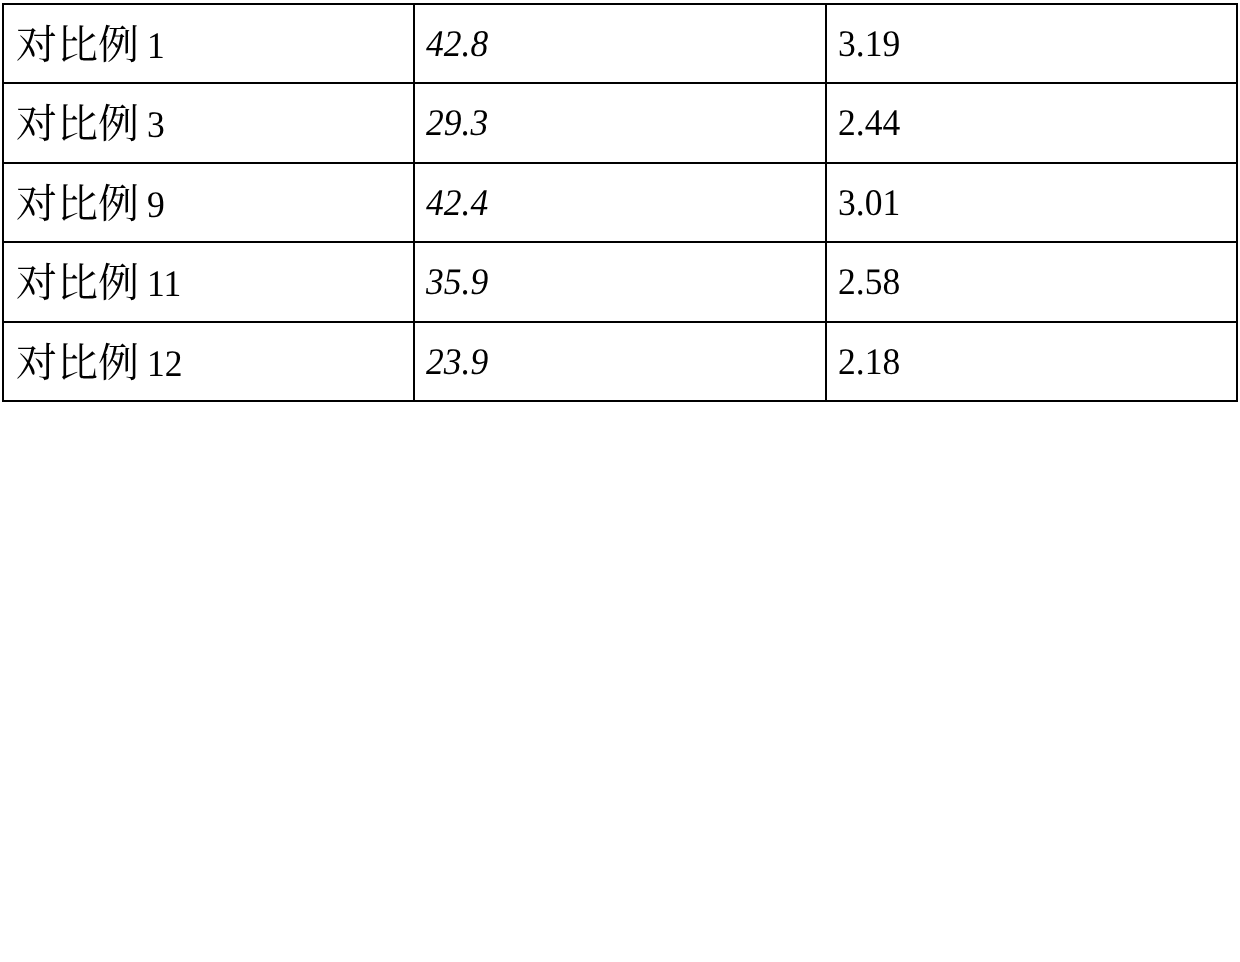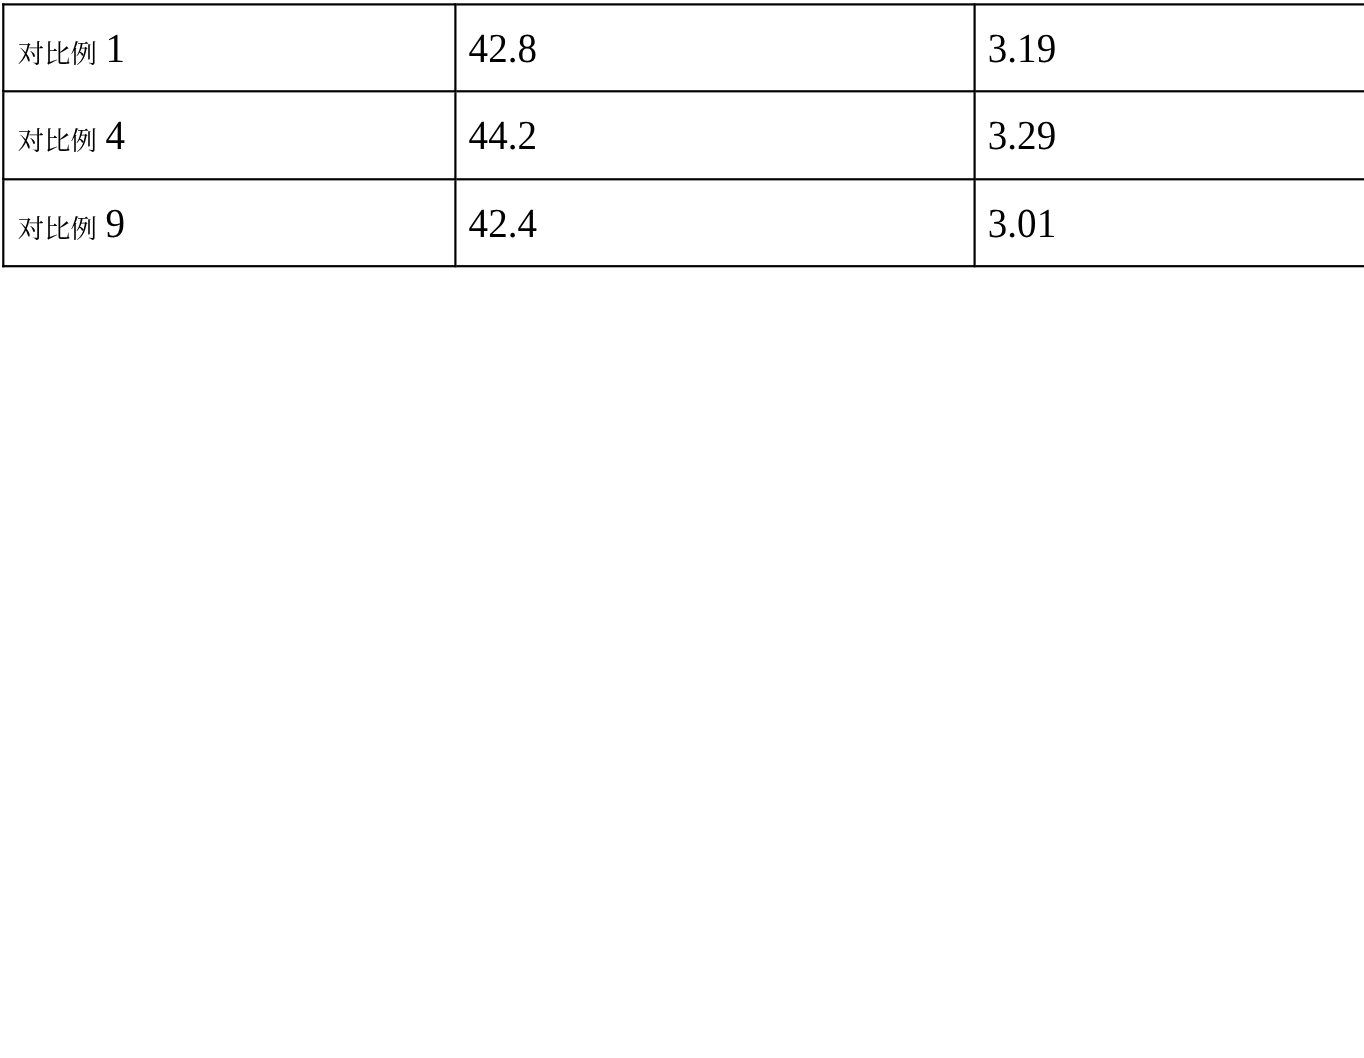--- a/index.html
+++ b/index.html
@@ -24,43 +24,53 @@
   table.data td{
     border:2px solid #000000;
     height:79.5px;
     padding:0 0 0 11.5px;
     vertical-align:middle;
     line-height:1.0;
     white-space:nowrap;
     font-size:37px;
   }
   td.c0{width:411px;}
-  td.c1{width:472px;}
+  td.c1{width:412px;font-style:italic;}
   td.c2{width:411px;margin-top:16px;}
   
-  .cjk{font-size:24px;position:relative;top:2px;left:1px;}
+  .cjk{font-size:41px;position:relative;top:2px;left:1px;}
   .num{font-size:37.6px;position:relative;top:1px;display:inline-block;vertical-align:baseline;transform:scaleX(0.945);transform-origin:left center;}
   .sp{font-size:37px;}
 </style>
 </head>
 <body>
 
 <div class="sheet">
   <table class="data">
     <tbody>
       <tr>
         <td class="c0"><span class="cjk">对比例</span><span class="sp"> </span><span class="num">1</span></td>
         <td class="c1"><span class="num">42.8</span></td>
         <td class="c2"><span class="num">3.19</span></td>
       </tr>
       <tr>
-        <td class="c0"><span class="cjk">对比例</span><span class="sp"> </span><span class="num">4</span></td>
-        <td class="c1"><span class="num">44.2</span></td>
-        <td class="c2"><span class="num">3.29</span></td>
+        <td class="c0"><span class="cjk">对比例</span><span class="sp"> </span><span class="num">3</span></td>
+        <td class="c1"><span class="num">29.3</span></td>
+        <td class="c2"><span class="num">2.44</span></td>
       </tr>
       <tr>
         <td class="c0"><span class="cjk">对比例</span><span class="sp"> </span><span class="num">9</span></td>
         <td class="c1"><span class="num">42.4</span></td>
         <td class="c2"><span class="num">3.01</span></td>
       </tr>
+      <tr>
+        <td class="c0"><span class="cjk">对比例</span><span class="sp"> </span><span class="num">11</span></td>
+        <td class="c1"><span class="num">35.9</span></td>
+        <td class="c2"><span class="num">2.58</span></td>
+      </tr>
+      <tr>
+        <td class="c0"><span class="cjk">对比例</span><span class="sp"> </span><span class="num">12</span></td>
+        <td class="c1"><span class="num">23.9</span></td>
+        <td class="c2"><span class="num">2.18</span></td>
+      </tr>
     </tbody>
   </table>
 </div>
 
 </body></html>

